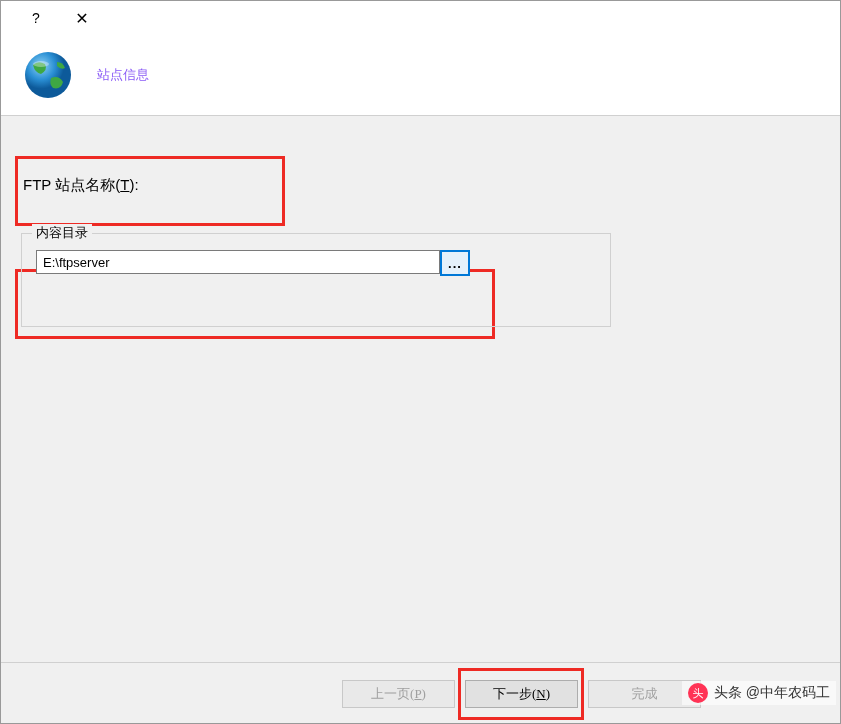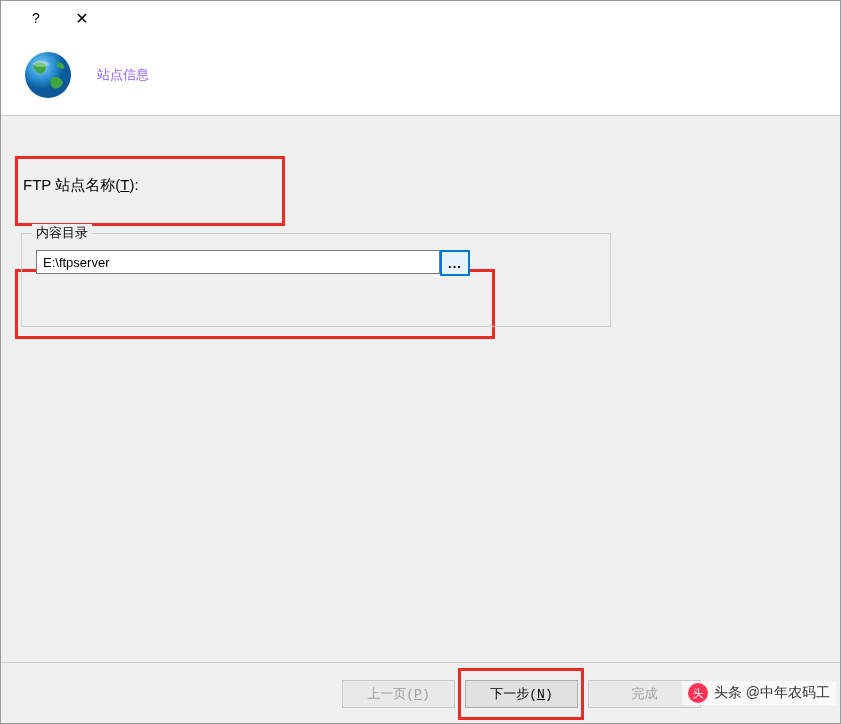--- a/index.html
+++ b/index.html
@@ -137,21 +137,21 @@
       justify-content: flex-end;
       padding-right: 16px;
       gap: 10px;
       position: relative;
     }
     .wiz-btn {
       width: 113px;
       height: 28px;
       border: 1px solid #adadad;
       background: #e1e1e1;
-      font-family: Liberation Mono, monospace;
+      font-family: Liberation Serif, serif;
       font-size: 13px;
       cursor: pointer;
     }
     .wiz-btn:disabled {
       color: #a0a0a0;
       background: #e9e9e9;
       border-color: #c8c8c8;
       cursor: default;
     }
     .wiz-btn .underline { text-decoration: underline; }

